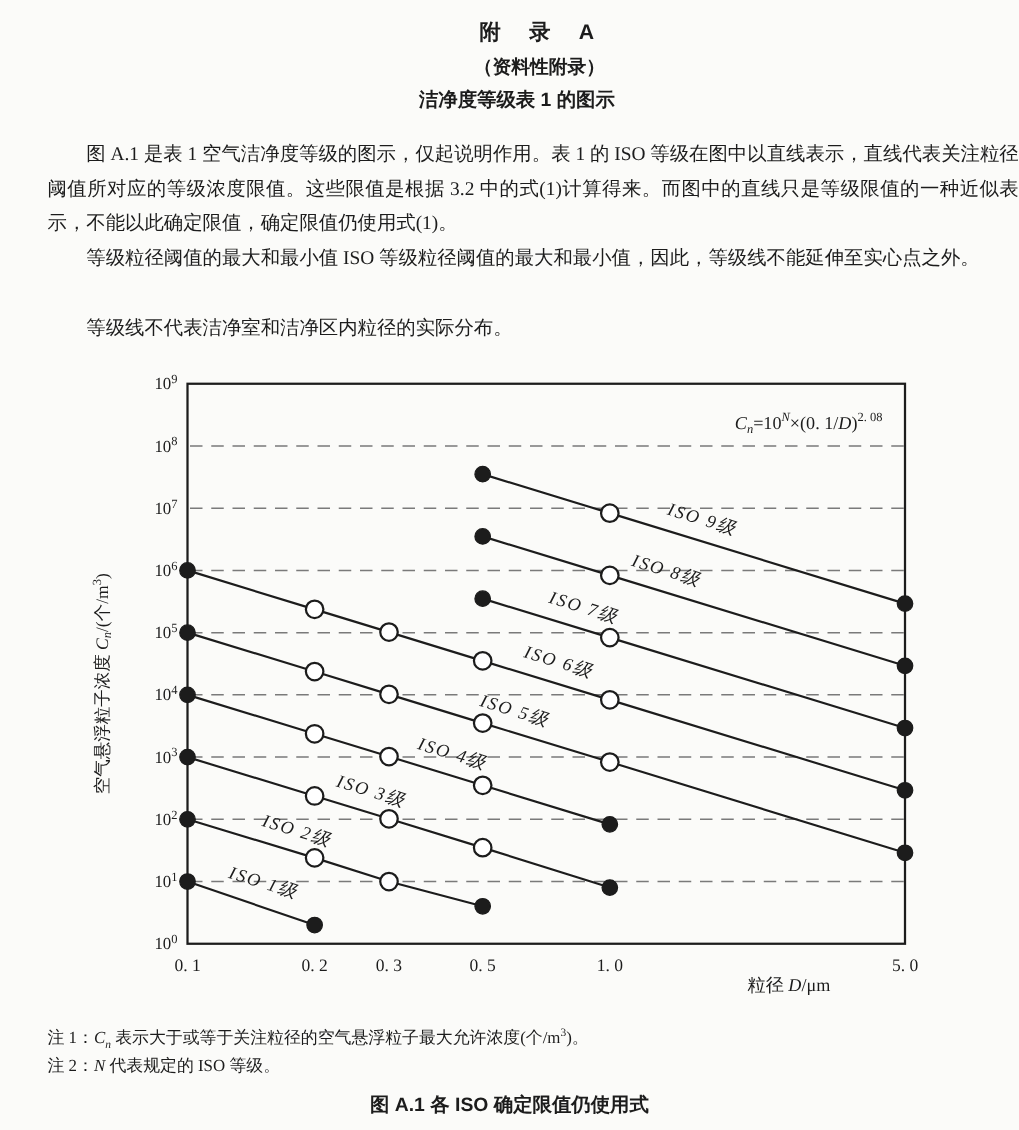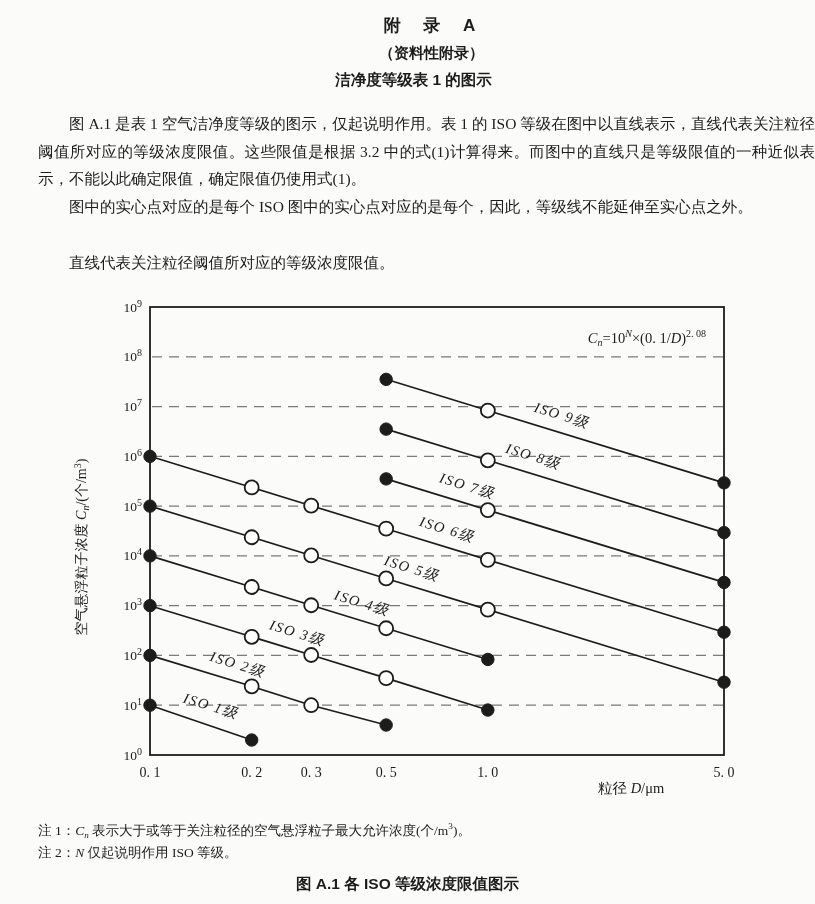--- a/index.html
+++ b/index.html
@@ -35,22 +35,22 @@
   sup,sub{font-size:0.68em;}
 </style>
 </head>
 <body>
 
 <div class="h1">附 录 A</div>
 <div class="h2">（资料性附录）</div>
 <div class="h3">洁净度等级表 1 的图示</div>
 
 <p class="para" id="para1">图 A.1 是表 1 空气洁净度等级的图示，仅起说明作用。表 1 的 ISO 等级在图中以直线表示，直线代表关注粒径阈值所对应的等级浓度限值。这些限值是根据 3.2 中的式(1)计算得来。而图中的直线只是等级限值的一种近似表示，不能以此确定限值，确定限值仍使用式(1)。</p>
-<p class="para" id="para2">图中的实心点对应的是每个 ISO 图中的实心点对应的是每个，因此，等级线不能延伸至实心点之外。</p>
-<p class="para" id="para3">直线代表关注粒径阈值所对应的等级浓度限值。</p>
+<p class="para" id="para2">等级粒径阈值的最大和最小值 ISO 等级粒径阈值的最大和最小值，因此，等级线不能延伸至实心点之外。</p>
+<p class="para" id="para3">等级线不代表洁净室和洁净区内粒径的实际分布。</p>
 
 <div class="chart-wrap">
   <svg id="chart-svg" width="815" height="520" viewBox="0 0 815 520">
       <line x1="152" x2="723" y1="420.22222222222223" y2="420.22222222222223" stroke="#7a7a7a" stroke-width="1.2" stroke-dasharray="10 7"></line>
       <line x1="152" x2="723" y1="370.44444444444446" y2="370.44444444444446" stroke="#7a7a7a" stroke-width="1.2" stroke-dasharray="10 7"></line>
       <line x1="152" x2="723" y1="320.6666666666667" y2="320.6666666666667" stroke="#7a7a7a" stroke-width="1.2" stroke-dasharray="10 7"></line>
       <line x1="152" x2="723" y1="270.8888888888889" y2="270.8888888888889" stroke="#7a7a7a" stroke-width="1.2" stroke-dasharray="10 7"></line>
       <line x1="152" x2="723" y1="221.1111111111111" y2="221.1111111111111" stroke="#7a7a7a" stroke-width="1.2" stroke-dasharray="10 7"></line>
       <line x1="152" x2="723" y1="171.33333333333337" y2="171.33333333333337" stroke="#7a7a7a" stroke-width="1.2" stroke-dasharray="10 7"></line>
       <line x1="152" x2="723" y1="121.55555555555554" y2="121.55555555555554" stroke="#7a7a7a" stroke-width="1.2" stroke-dasharray="10 7"></line>
@@ -127,15 +127,15 @@
       <circle cx="386.1482436210948" cy="94.3498763068664" r="6.2" fill="#1c1c1c" stroke="#1c1c1c" stroke-width="1"></circle>
       <circle cx="487.8517563789051" cy="125.53163886908402" r="7" fill="#ffffff" stroke="#1c1c1c" stroke-width="1.8"></circle>
       <circle cx="724" cy="197.87147845348437" r="6.2" fill="#1c1c1c" stroke="#1c1c1c" stroke-width="1"></circle>
       <text x="706" y="58" text-anchor="end" fill="#1c1c1c" font-family="&quot;Liberation Serif&quot;,&quot;DejaVu Serif&quot;,serif"><tspan dy="0" font-size="14.5" font-style="italic">C</tspan><tspan dy="3" font-size="10" font-style="italic">n</tspan><tspan dy="-3" font-size="14.5">=10</tspan><tspan dy="-6" font-size="10" font-style="italic">N</tspan><tspan dy="6" font-size="14.5">×(0. 1/</tspan><tspan dy="0" font-size="14.5" font-style="italic">D</tspan><tspan dy="0" font-size="14.5">)</tspan><tspan dy="-6" font-size="10">2. 08</tspan></text>
       <text x="598" y="508" text-anchor="start" fill="#1c1c1c" font-family="&quot;Liberation Serif&quot;,&quot;DejaVu Serif&quot;,serif"><tspan dy="0" font-size="14.5">粒径  </tspan><tspan dy="0" font-size="14.5" font-style="italic">D</tspan><tspan dy="0" font-size="14.5">/μm</tspan></text>
       <text text-anchor="middle" fill="#1c1c1c" transform="translate(86 262) rotate(-90)" font-family="&quot;Liberation Serif&quot;,&quot;DejaVu Serif&quot;,serif"><tspan dy="0" font-size="14">空气悬浮粒子浓度  </tspan><tspan dy="0" font-size="14" font-style="italic">C</tspan><tspan dy="3" font-size="10" font-style="italic">n</tspan><tspan dy="-3" font-size="14">/(个/m</tspan><tspan dy="-5" font-size="10">3</tspan><tspan dy="5" font-size="14">)</tspan></text>
     </svg>
 </div>
 
 <div class="note" id="note1"><span>注 1：</span><span><i>C</i></span><sub><i>n</i></sub><span> 表示大于或等于关注粒径的空气悬浮粒子最大允许浓度(个/m</span><sup>3</sup><span>)。</span></div>
-<div class="note" id="note2"><span>注 2：</span><span><i>N</i></span><span> 仅起说明作用 ISO 等级。</span></div>
+<div class="note" id="note2"><span>注 2：</span><span><i>N</i></span><span> 代表规定的 ISO 等级。</span></div>
 
-<div class="caption">图 A.1  各 ISO 等级浓度限值图示</div>
+<div class="caption">图 A.1  各 ISO 确定限值仍使用式</div>
 
 </body></html>

